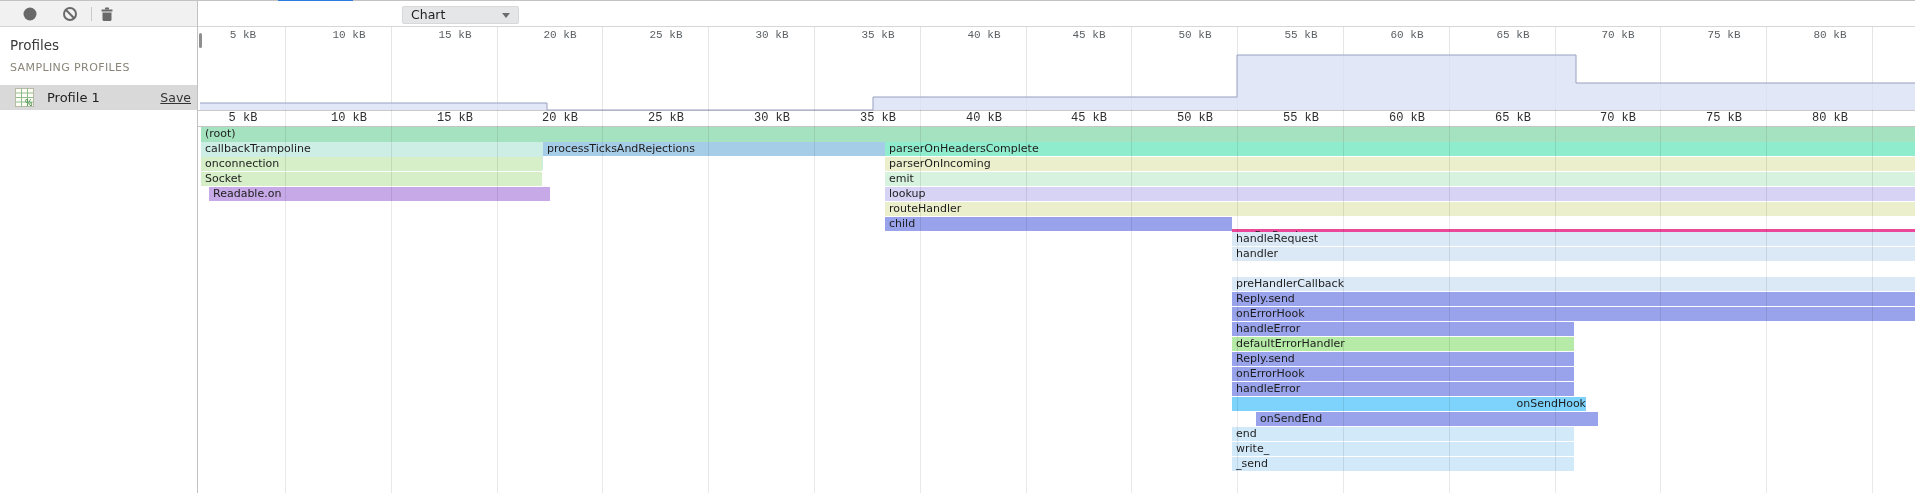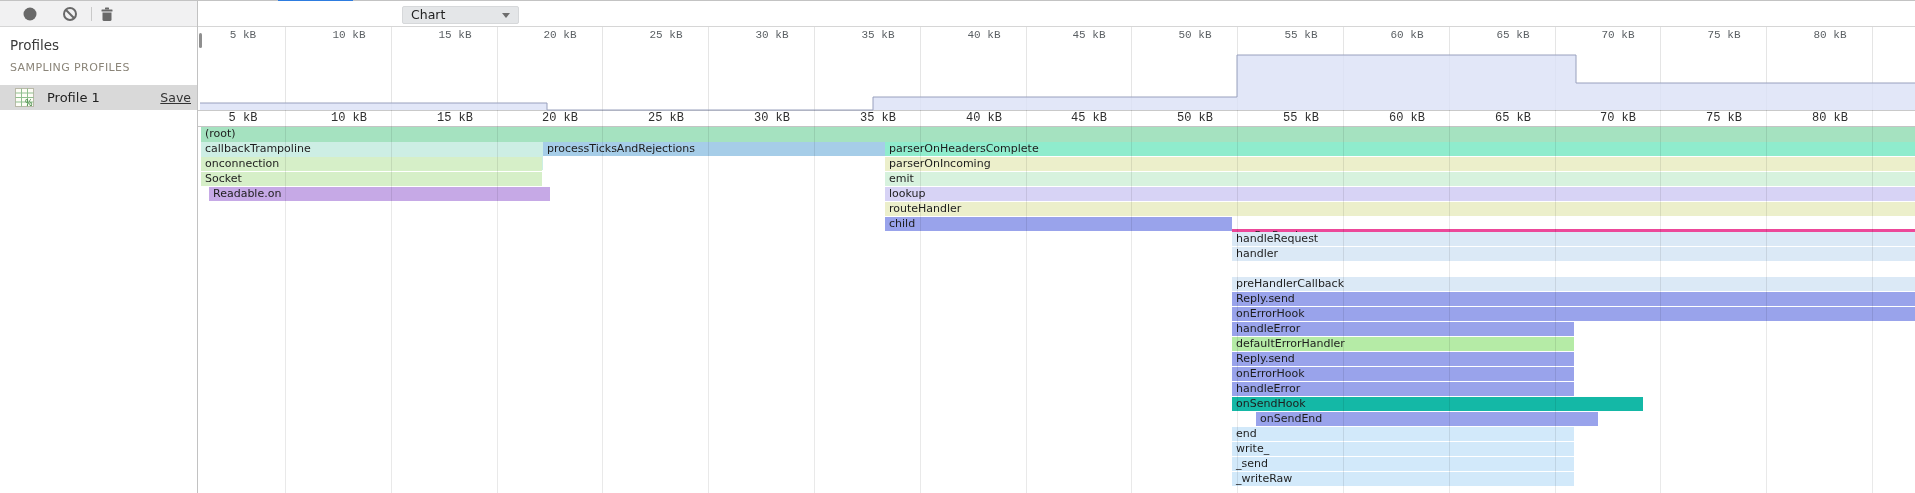--- a/index.html
+++ b/index.html
@@ -192,19 +192,18 @@
     <div class="bar" style="left: 1232px; width: 683px; top: 232px; height: 14px; background: rgb(219, 233, 246);">handleRequest</div>
     <div class="bar" style="left: 1232px; width: 683px; top: 247px; height: 14px; background: rgb(219, 233, 246);">handler</div>
     <div class="bar" style="left: 1232px; width: 683px; top: 277px; height: 14px; background: rgb(219, 233, 246);">preHandlerCallback</div>
     <div class="bar" style="left: 1232px; width: 683px; top: 292px; height: 14px; background: rgb(153, 163, 235);">Reply.send</div>
     <div class="bar" style="left: 1232px; width: 683px; top: 307px; height: 14px; background: rgb(153, 163, 235);">onErrorHook</div>
     <div class="bar" style="left: 1232px; width: 342px; top: 322px; height: 14px; background: rgb(153, 163, 235);">handleError</div>
     <div class="bar" style="left: 1232px; width: 342px; top: 337px; height: 14px; background: rgb(181, 235, 166);">defaultErrorHandler</div>
     <div class="bar" style="left: 1232px; width: 342px; top: 352px; height: 14px; background: rgb(153, 163, 235);">Reply.send</div>
     <div class="bar" style="left: 1232px; width: 342px; top: 367px; height: 14px; background: rgb(153, 163, 235);">onErrorHook</div>
     <div class="bar" style="left: 1232px; width: 342px; top: 382px; height: 14px; background: rgb(153, 163, 235);">handleError</div>
-    <div class="bar" style="left: 1232px; width: 411px; top: 397px; height: 14px; background: #14b8a6;">onSendHook</div>
+    <div class="bar" style="left: 1232px; width: 354px; top: 397px; height: 14px; background: #7dd3fc; text-align: right;">onSendHook</div>
     <div class="bar" style="left: 1232px; width: 342px; top: 412px; height: 14px; background: rgb(153, 163, 235); margin-left: 24px;">onSendEnd</div>
     <div class="bar" style="left: 1232px; width: 342px; top: 427px; height: 14px; background: rgb(210, 233, 250);">end</div>
     <div class="bar" style="left: 1232px; width: 342px; top: 442px; height: 14px; background: rgb(210, 233, 250);">write_</div>
     <div class="bar" style="left: 1232px; width: 342px; top: 457px; height: 14px; background: rgb(210, 233, 250);">_send</div>
-    <div class="bar" style="left: 1232px; width: 342px; top: 472px; height: 14px; background: rgb(210, 233, 250);">_writeRaw</div>
   </div>
 
 </body></html>

